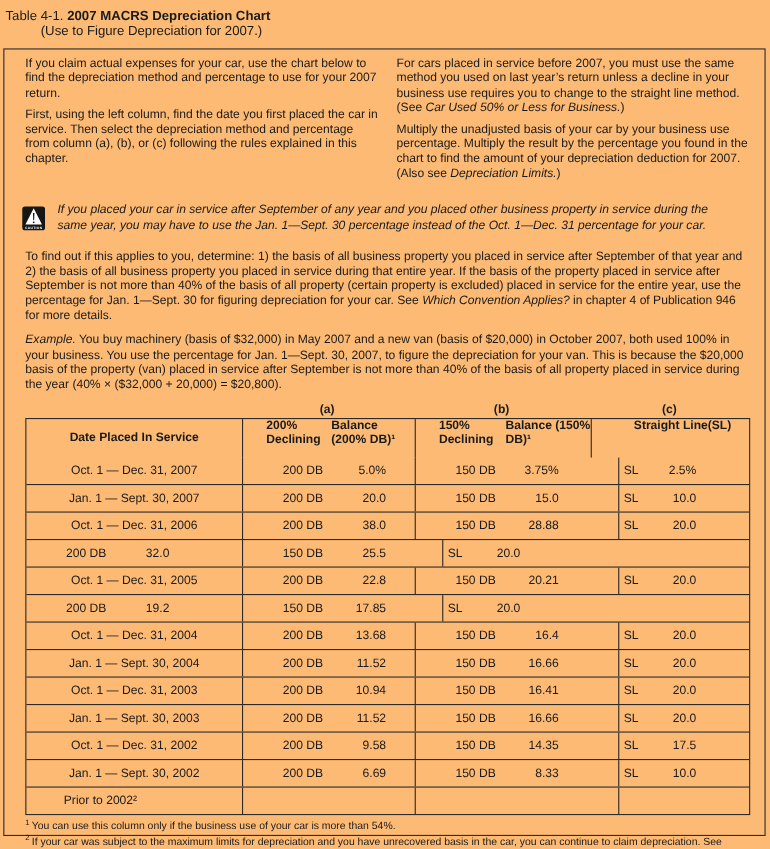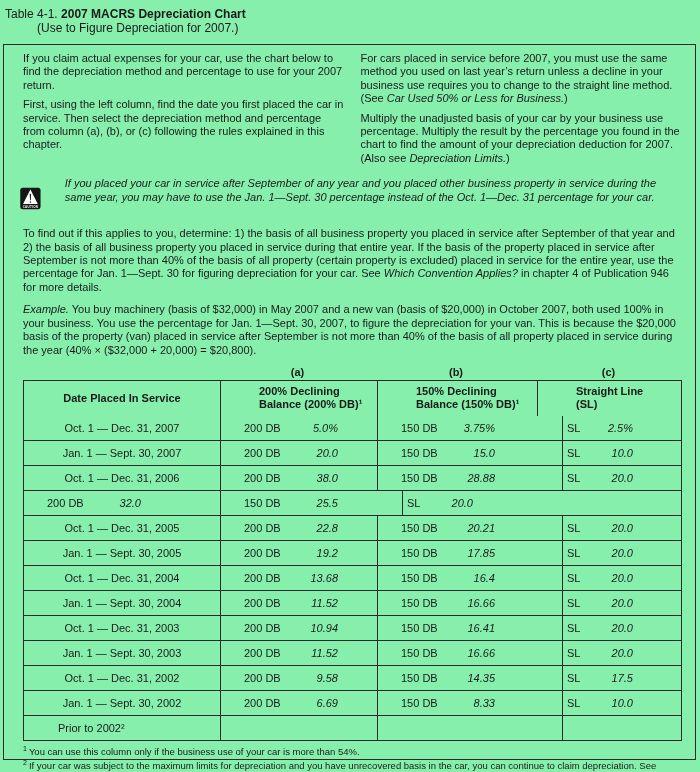--- a/index.html
+++ b/index.html
@@ -1,56 +1,56 @@
 <!DOCTYPE html>
 <html><head>
 <meta charset="utf-8">
 <style>
   html,body{margin:0;padding:0;background:#fff;}
   body{width:700px;height:772px;font-family:"Liberation Sans",sans-serif;color:#1a1a1a;-webkit-font-smoothing:antialiased;}
-  .page{position:relative;width:700px;height:772px;background:#86efac;overflow:hidden;}
+  .page{position:relative;width:700px;height:772px;background:#fdba74;overflow:hidden;}
 
   
   .titleblock{padding:7px 0 0 5px;font-size:12px;line-height:14px;}
   .title-main{font-weight:bold;}
   .subtitle{margin-left:32px;font-size:12px;line-height:14px;}
 
   
   .box{position:absolute;left:3px;top:44px;width:693px;height:716px;border:1px solid #2a2a2a;box-sizing:border-box;padding:7px 13px 0 19px;}
 
   p{margin:0;font-size:11px;line-height:13.4px;}
   .it{font-style:italic;}
 
   .intro{display:flex;gap:16px;}
   .intro .col{flex:1;}
   .intro p{margin-bottom:6px;}
 
-  .caution-row{display:flex;align-items:flex-start;gap:24px;margin:6px 16px 6px -3px;}
+  .caution-row{display:flex;align-items:center;gap:11px;margin:6px 16px 6px -3px;}
   .caution-row p{font-style:italic;}
 
   .para{margin:7px 0 0 0;}
   .example-para{margin:9px 0 9px 0;}
 
   
   .grid-row{display:grid;grid-template-columns:196px 157px 160px 145px;}
   .letters{margin-top:8px;font-weight:bold;font-size:11px;line-height:12px;}
   .letters .cell{text-align:center;}
   .tbl{border:1.5px solid #2a2a2a;margin-top:2px;width:659px;box-sizing:border-box;}
   .tr + .tr{border-top:1px solid #2a2a2a;}
   .td{border-left:1px solid #2a2a2a;box-sizing:border-box;display:flex;align-items:center;}
   .td:first-child{border-left:none;}
   .thead .td{height:35px;font-weight:bold;font-size:11px;line-height:13px;}
   .thead .td.hdate{justify-content:center;}
-  .thead .td.hcol{flex-direction:column;align-items:flex-start;justify-content:center;padding-left:38px;}
+  .thead .td.hcol{flex-direction:row;align-items:flex-start;justify-content:center;padding-left:21px;}
   .tbody .td{height:24px;font-size:11px;}
   .td.date{justify-content:center;}
   .td.date.left{justify-content:flex-start;padding-left:34px;}
-  .td.m{padding-left:23px;}
+  .td.m{padding-left:36px;}
   .td.m .meth{width:48px;}
-  .td.m .val{width:46px;text-align:right;font-style:italic;}
+  .td.m .val{width:46px;text-align:right;}
   .td.m.sl{padding-left:4px;margin-left:25px;}
   .td.m.sl .meth{width:26px;}
   .td.m.sl .val{width:40px;}
 
   
   .footnotes{margin-top:5px;}
   .footnotes p{font-size:9.5px;line-height:12px;margin-bottom:2px;}
   .fnmark{vertical-align:super;font-size:7px;line-height:0;margin-right:2px;}
 
   .caution-svg{display:block;}
@@ -198,23 +198,20 @@
               <span class="meth">150 DB</span>
               <span class="val">20.21</span>
             </div>
     <div class="td m sl">
               <span class="meth">SL</span>
               <span class="val">20.0</span>
             </div>
   </div>
 
   <div class="tr grid-row">
-    <div class="td date">
-              <span class="date-text">Jan. 1 — Sept. 30, 2005</span>
-            </div>
     <div class="td m">
               <span class="meth">200 DB</span>
               <span class="val">19.2</span>
             </div>
     <div class="td m">
               <span class="meth">150 DB</span>
               <span class="val">17.85</span>
             </div>
     <div class="td m sl">
               <span class="meth">SL</span>

